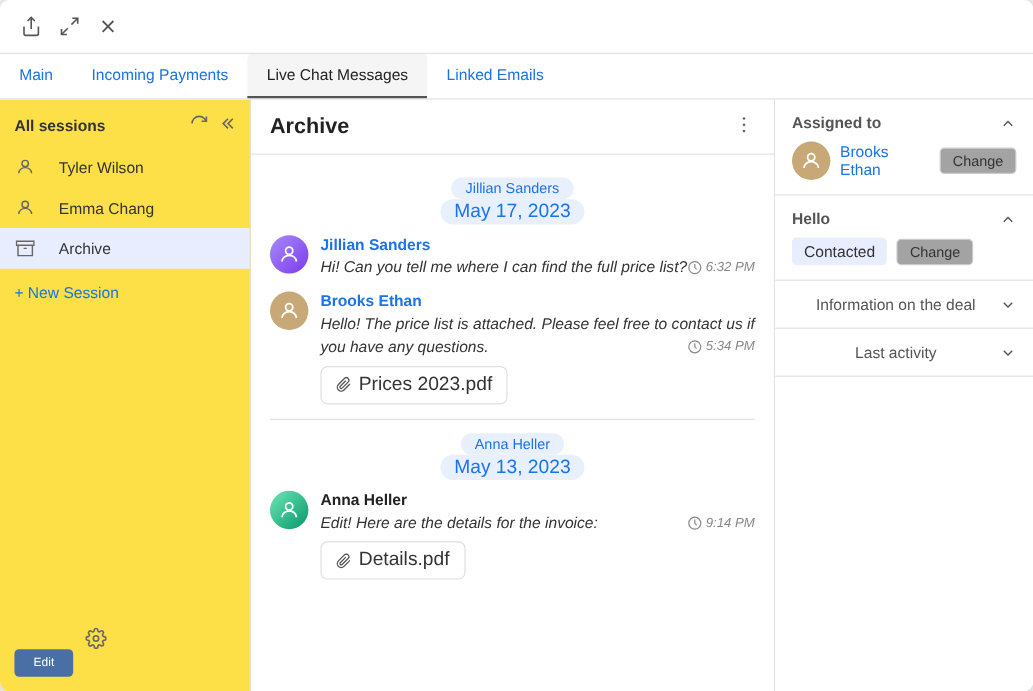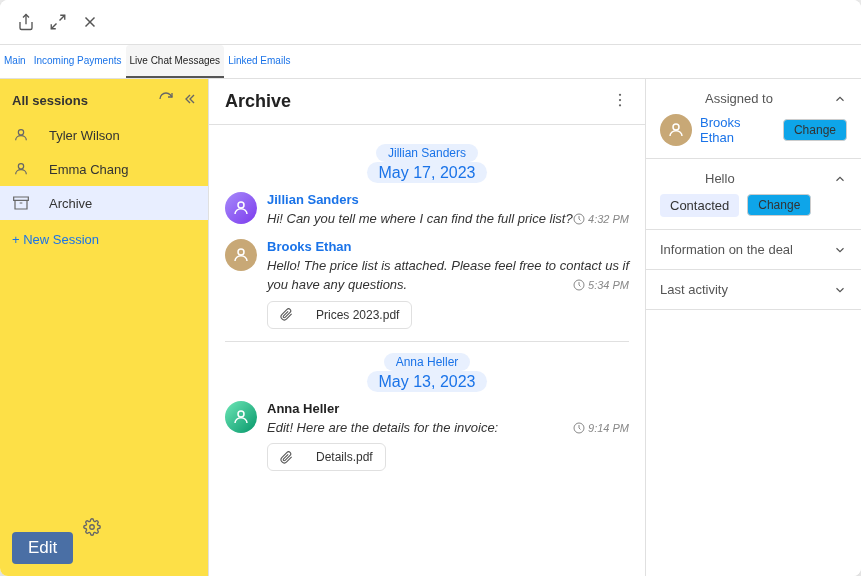--- a/index.html
+++ b/index.html
@@ -8,37 +8,37 @@
     .window { width: 861px; height: 576px; background: #fff; border-radius: 8px; overflow: hidden; display: flex; flex-direction: column; box-shadow: 0 2px 12px rgba(0,0,0,0.15); }
 
     
     .title-bar { display: flex; align-items: center; padding: 12px 16px; border-bottom: 1px solid #e0e0e0; background: #fff; }
     .title-bar-title { font-size: 18px; font-weight: 600; color: #222; flex: 1; }
     .title-bar-actions { display: flex; gap: 12px; align-items: center; }
     .title-bar-icon { cursor: pointer; color: #555; width: 20px; height: 20px; display: flex; align-items: center; justify-content: center; }
 
     
     .tabs { display: flex; align-items: center; border-bottom: 1px solid #e0e0e0; background: #fff; padding: 0 0 0 0; }
-    .tab { padding: 10px 4px; cursor: pointer; color: #1a73e8; font-size: 10px; border-bottom: 2px solid transparent; white-space: nowrap; }
+    .tab { padding: 10px 16px; cursor: pointer; color: #1a73e8; font-size: 13px; border-bottom: 2px solid transparent; white-space: nowrap; }
     .tab.active { color: #222; border-bottom: 2px solid #555; background: #f5f5f5; border-radius: 4px 4px 0 0; }
 
     
     .content { display: flex; flex: 1; overflow: hidden; }
 
     
     .sidebar { width: 209px; background: #fde047; border-right: 1px solid #e0e0e0; display: flex; flex-direction: column; }
     .sidebar-header { display: flex; align-items: center; padding: 12px 12px 8px 12px; gap: 6px; }
     .sidebar-header-label { font-weight: 600; font-size: 13px; color: #333; flex: 1; }
     .sidebar-header-icon { cursor: pointer; color: #666; }
     .sidebar-item { display: flex; align-items: center; gap: 19px; padding: 8px 12px; cursor: pointer; color: #333; font-size: 13px; }
     .sidebar-item.active { background: #e8eeff; font-weight: 500; }
     .sidebar-item .item-icon { width: 18px; height: 18px; display: flex; align-items: center; justify-content: center; color: #666; }
     .new-session { display: flex; align-items: center; gap: 6px; padding: 8px 12px; color: #1a73e8; cursor: pointer; font-size: 13px; margin-top: 4px; }
     .sidebar-footer { margin-top: auto; padding: 12px; display: flex; gap: 10px; align-items: center; }
-    .edit-btn { background: #4a6fa5; color: #fff; border: none; border-radius: 4px; padding: 6px 16px; cursor: pointer; font-size: 17px; margin-top: 39px; }
+    .edit-btn { background: #4a6fa5; color: #fff; border: none; border-radius: 4px; padding: 6px 16px; cursor: pointer; font-size: 10px; margin-top: 39px; }
     .gear-icon { color: #666; cursor: pointer; }
 
     
     .chat-area { flex: 1; display: flex; flex-direction: column; overflow: hidden; border-right: 1px solid #e0e0e0; }
     .chat-header { display: flex; align-items: center; padding: 12px 16px; border-bottom: 1px solid #e0e0e0; }
     .chat-header-title { font-size: 18px; font-weight: 600; color: #222; flex: 1; }
     .chat-more-icon { color: #666; cursor: pointer; }
 
     .chat-messages { flex: 1; overflow-y: auto; padding: 12px 16px; background: #fff; }
     .session-label { text-align: center; margin: 8px 0 4px; }
@@ -46,38 +46,38 @@
     .date-label { text-align: center; margin: 2px 0 10px; }
     .date-label span { background: #e8f0fe; color: #1a73e8; border-radius: 12px; padding: 2px 12px; font-size: 16px; }
 
     .message { display: flex; gap: 10px; margin-bottom: 10px; }
     .avatar { width: 32px; height: 32px; border-radius: 50%; background: #ccc; flex-shrink: 0; overflow: hidden; display: flex; align-items: center; justify-content: center; font-size: 12px; color: #fff; }
     .message-body { flex: 1; }
     .message-sender { font-weight: 600; color: #1a73e8; font-size: 13px; margin-bottom: 2px; }
     .message-sender.dark { color: #222; }
     .message-text { color: #333; font-size: 13px; line-height: 1.5; font-style: italic; }
     .message-time { font-size: 11px; color: #888; display: inline-flex; align-items: center; gap: 3px; float: right; margin-top: 2px; }
-    .attachment { display: inline-flex; align-items: center; gap: 23px; border: 1px solid #e0e0e0; border-radius: 6px; padding: 6px 12px; margin-top: 6px; color: #333; font-size: 12px; cursor: pointer; }
+    .attachment { display: inline-flex; align-items: center; gap: 6px; border: 1px solid #e0e0e0; border-radius: 6px; padding: 6px 12px; margin-top: 6px; color: #333; font-size: 16px; cursor: pointer; }
 
     .session-divider { border: none; border-top: 1px solid #e0e0e0; margin: 12px 0; }
 
     
     .right-panel { width: 215px; background: #fff; display: flex; flex-direction: column; overflow-y: auto; }
     .panel-section { padding: 12px 14px; border-bottom: 1px solid #e0e0e0; }
     .panel-section-header { display: flex; align-items: center; font-size: 13px; color: #555; margin-bottom: 8px; gap: 4px; }
-    .panel-section-header span { flex: 1; font-weight: 400; margin-left: 45px; }
+    .panel-section-header span { flex: 1; font-weight: 700; }
     .assigned-user { display: flex; align-items: center; gap: 8px; }
     .assigned-avatar { width: 32px; height: 32px; border-radius: 50%; background: #c8a876; overflow: hidden; display: flex; align-items: center; justify-content: center; font-size: 11px; color: #fff; flex-shrink: 0; }
     .assigned-name { color: #1a73e8; font-size: 13px; flex: 1; }
-    .change-btn { border: 1px solid #ccc; background: #0ea5e9; color: #333; border-radius: 4px; padding: 3px 10px; font-size: 12px; cursor: pointer; }
+    .change-btn { border: 1px solid #ccc; background: #a3a3a3; color: #333; border-radius: 4px; padding: 3px 10px; font-size: 12px; cursor: pointer; }
 
     .status-badge { display: inline-flex; align-items: center; background: #e8eeff; color: #333; border-radius: 4px; padding: 4px 10px; font-size: 13px; font-weight: 500; margin-right: 8px; }
-    .status-row { display: flex; align-items: flex-start; }
-
-    .panel-collapse-header { display: flex; align-items: center; padding: 12px 14px; cursor: pointer; font-size: 13px; color: #555; border-bottom: 1px solid #e0e0e0; }
+    .status-row { display: flex; align-items: center; }
+
+    .panel-collapse-header { display: flex; align-items: center; padding: 12px 14px; cursor: pointer; font-size: 13px; color: #555; border-bottom: 1px solid #e0e0e0; text-align: center; }
     .panel-collapse-header span { flex: 1; }
 
     
     ::-webkit-scrollbar { width: 6px; }
     ::-webkit-scrollbar-track { background: #f0f0f0; }
     ::-webkit-scrollbar-thumb { background: #ccc; border-radius: 3px; }
 
     
     .av-jillian { background: linear-gradient(135deg, #a78bfa, #7c3aed); }
     .av-brooks { background: #c8a876; }
@@ -218,21 +218,21 @@
           </div>
           <div class="message-body">
             <div class="message-sender">Jillian Sanders</div>
             <div class="message-text">
               <span>Hi! Can you tell me where I can find the full price list?</span>
               <span class="message-time">
                 <svg width="12" height="12" viewBox="0 0 24 24" fill="none" stroke="#888" stroke-width="2">
                     <circle cx="12" cy="12" r="10"></circle>
                     <path d="M12 6v6l3 3"></path>
                   </svg>
-                <span>4:32 PM</span>
+                <span>6:32 PM</span>
               </span>
             </div>
           </div>
         </div>
 
         <div class="message">
           <div class="avatar av-brooks">
             <svg width="18" height="18" viewBox="0 0 24 24" fill="none" stroke="white" stroke-width="2">
                 <circle cx="12" cy="8" r="4"></circle>
                 <path d="M4 20c0-4 3.6-7 8-7s8 3 8 7"></path>

